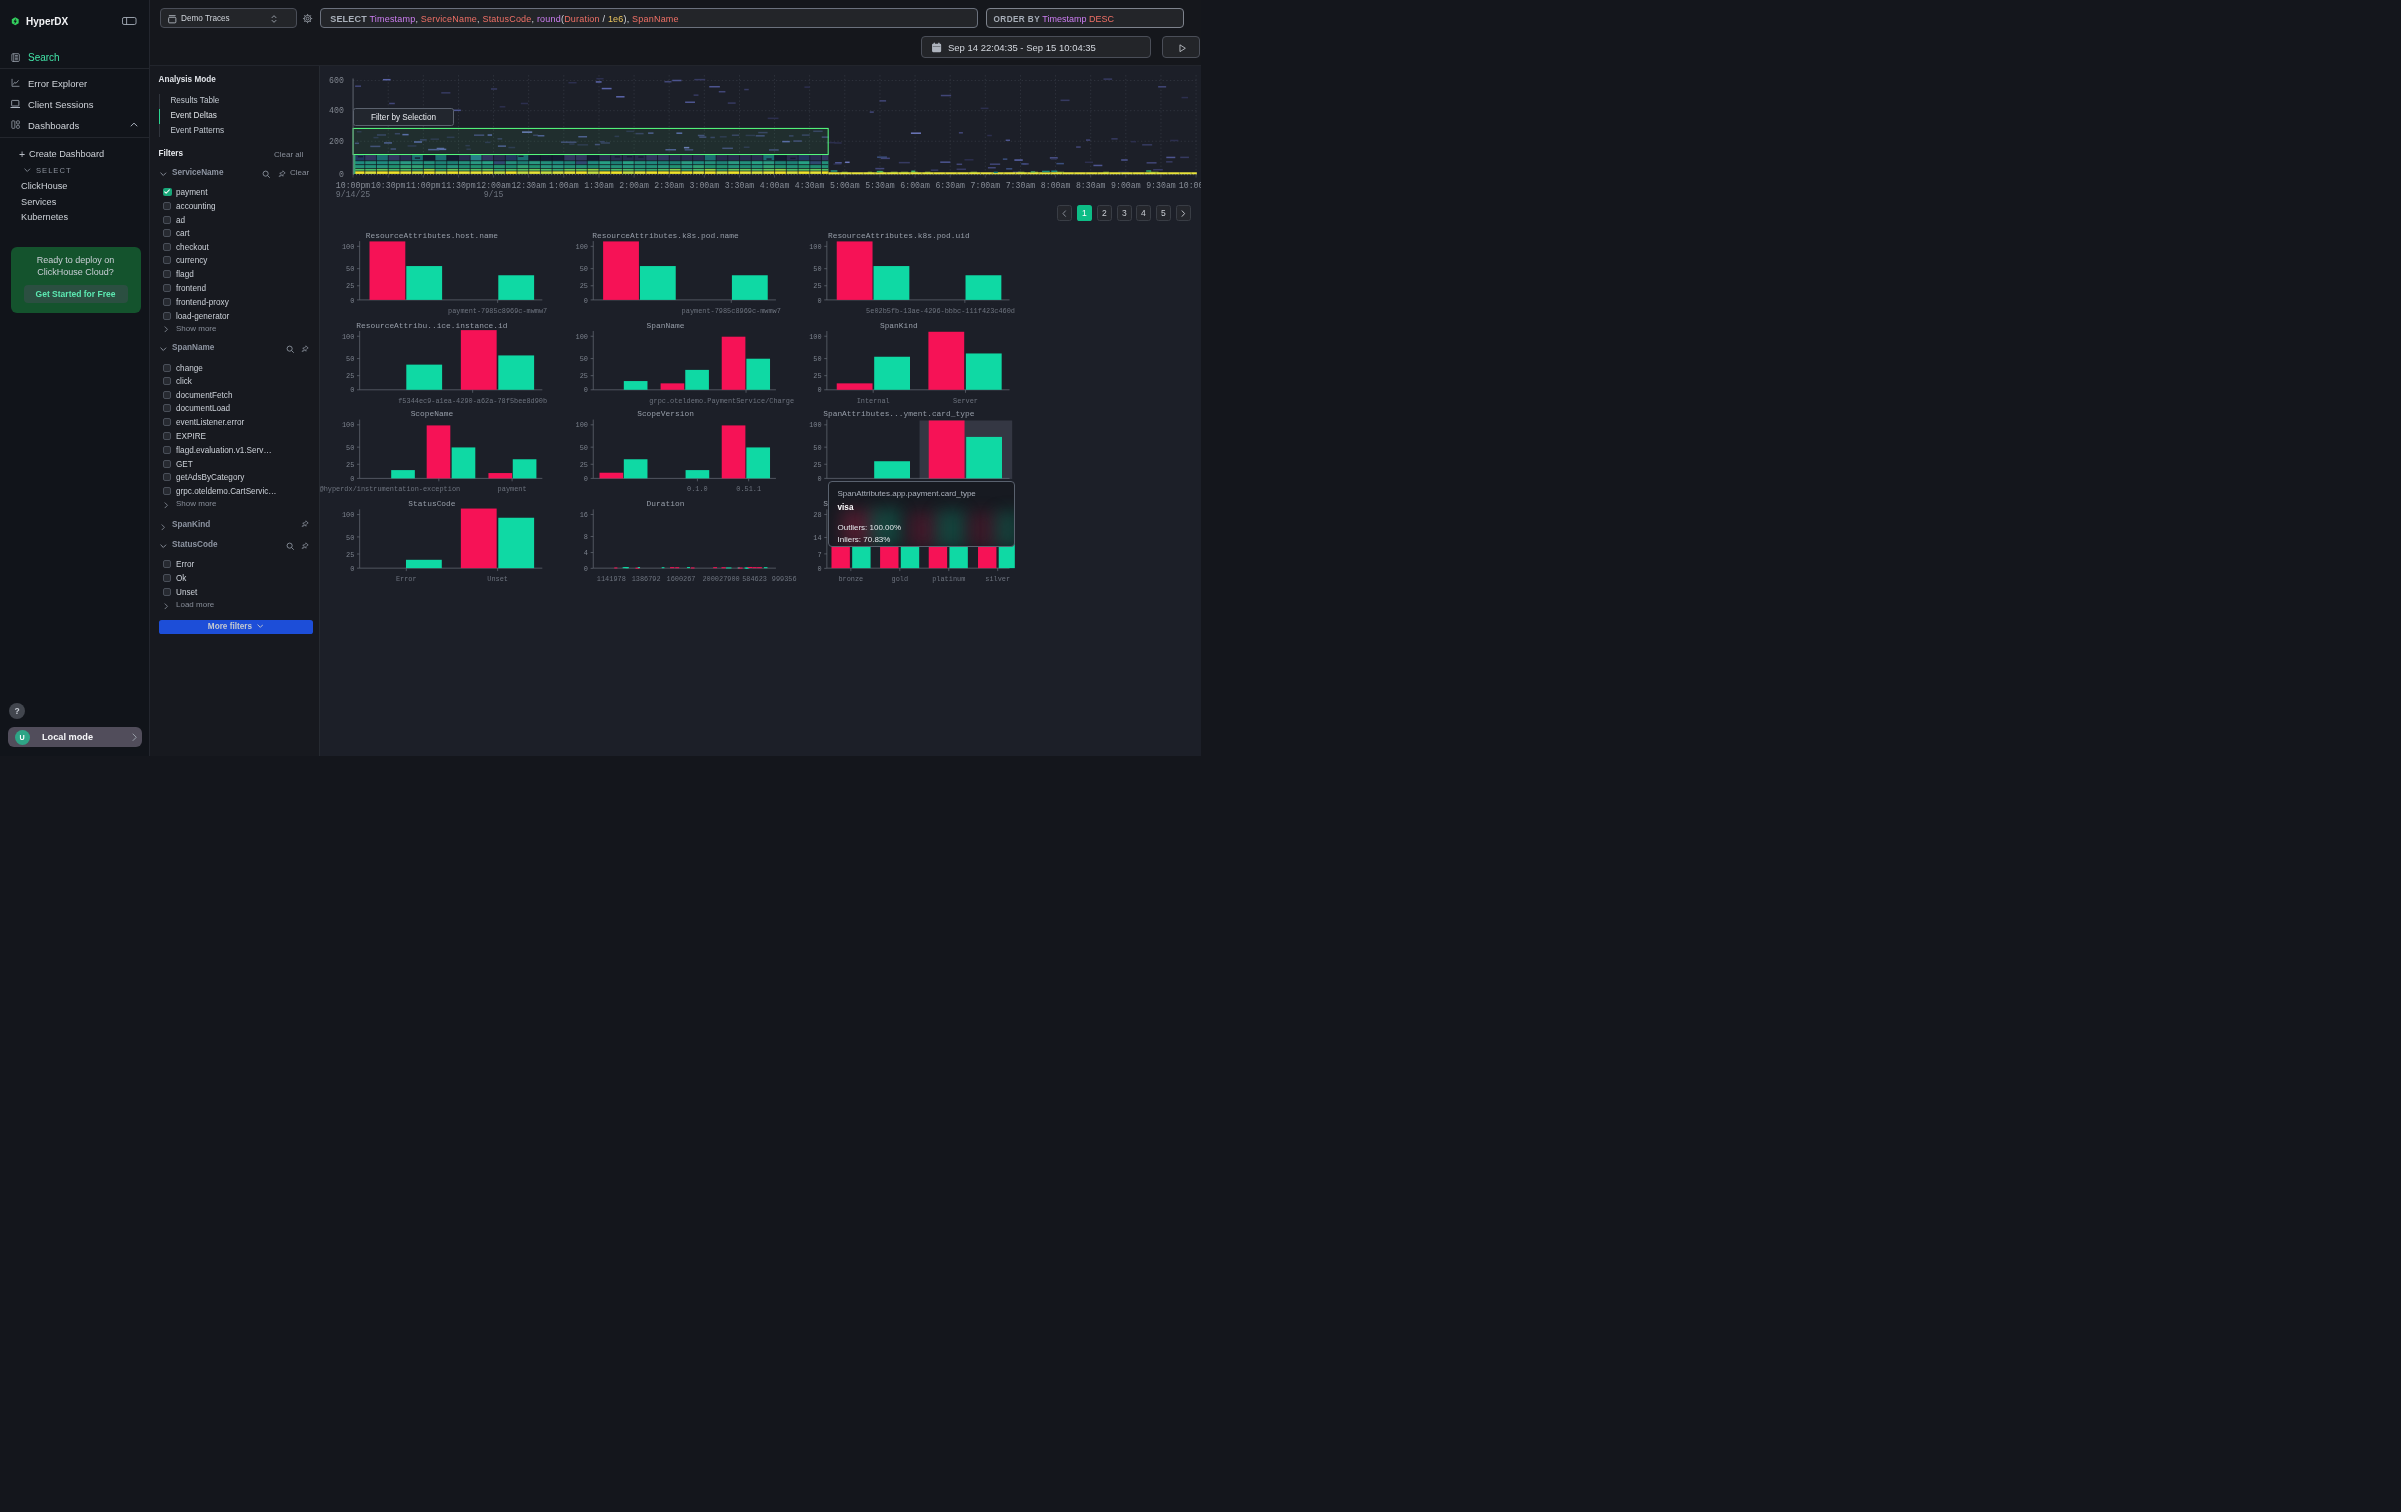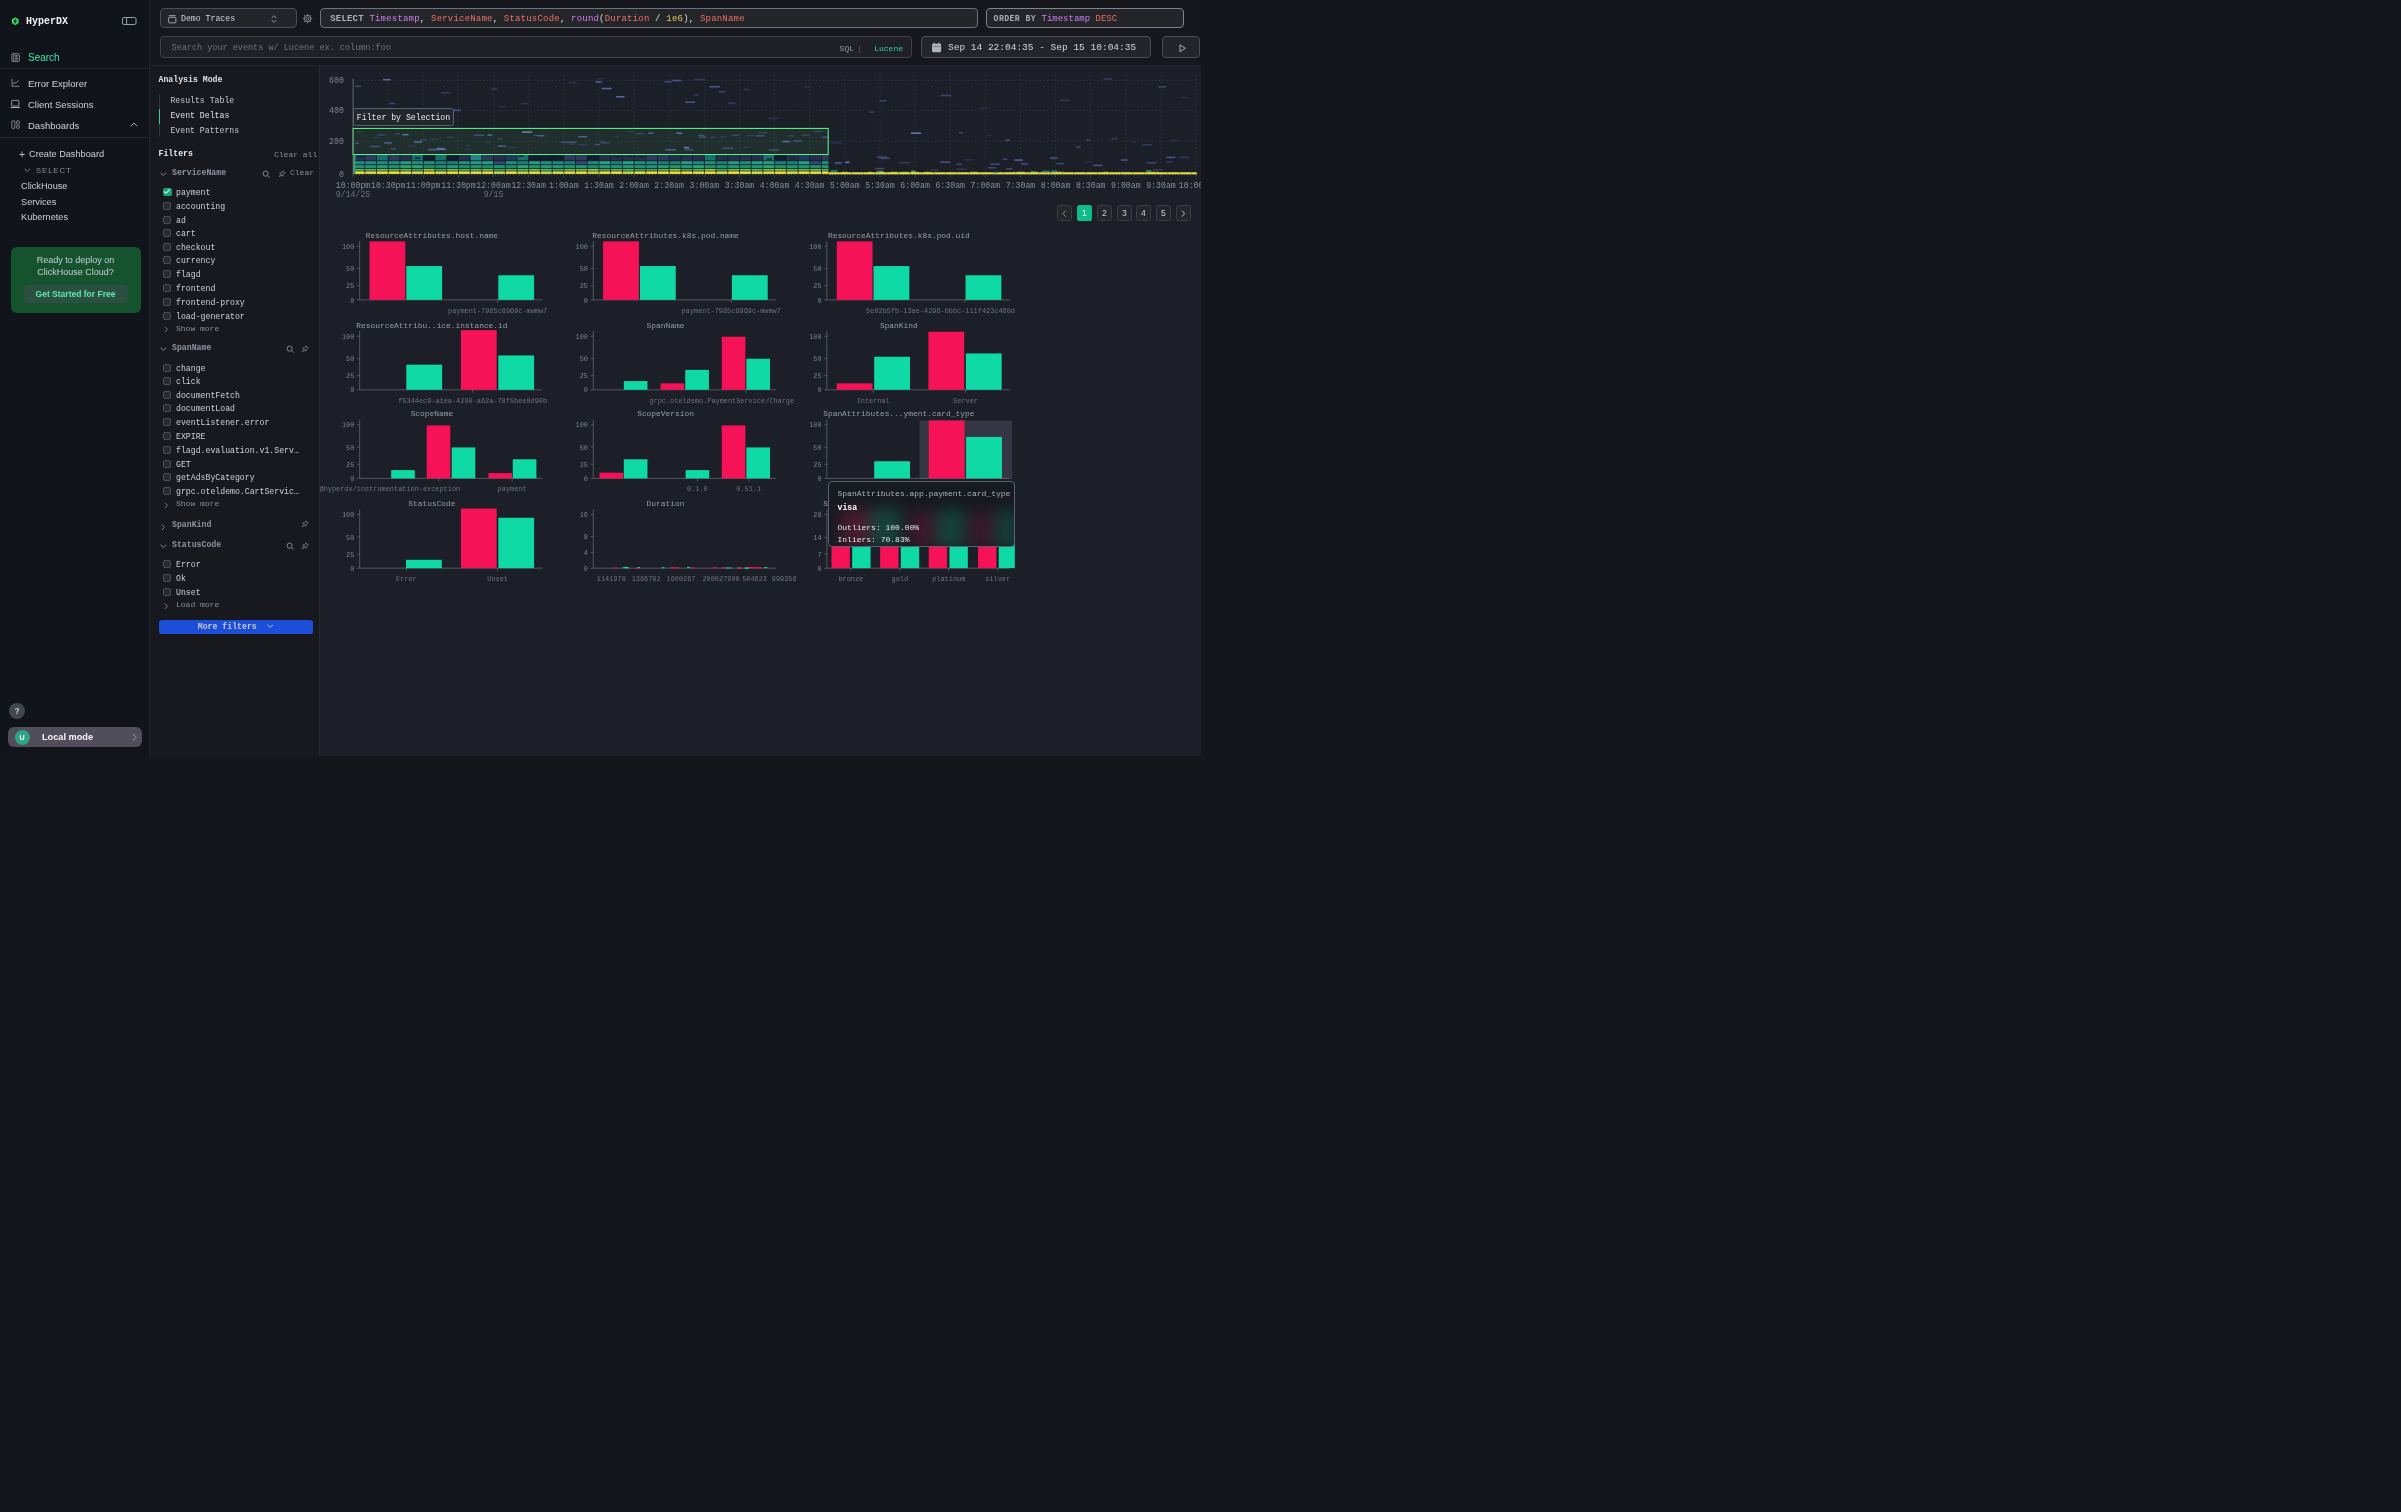--- a/index.html
+++ b/index.html
@@ -1,21 +1,21 @@
 <!DOCTYPE html>
 <html style="font-size:10.5px"><head><meta charset="utf-8"><title>HyperDX</title>
 <style>
 * { margin:0; padding:0; box-sizing:border-box; }
 html,body { background:#14161c; }
 #app { position:relative; width:1201px; height:756px; overflow:hidden; background:#1c1f28;
   font-family:"Liberation Sans", sans-serif; -webkit-font-smoothing:antialiased; }
 .abs { position:absolute; }
 .ico { line-height:0; }
 .ico svg { display:block; }
-.mono { font-family:Liberation Mono, monospace; }
+.mono { font-family:Liberation Sans, sans-serif; }
 .inputbox { position:absolute; background:#232529; border:0.7px solid #4a4e58; border-radius:4px; }
 </style></head>
 <body>
 <div id="app">
 
 <div class="abs" style="left:150px;top:0;width:1051px;height:66px;background:#15171c;border-bottom:0.7px solid #22252c"></div>
 
 <div class="inputbox" style="left:160px;top:8px;width:137px;height:20.4px;border-color:#4a4e58">
   <svg class="abs" style="left:6px;top:4.6px" width="10.5" height="10.5" viewBox="0 0 16 16" fill="none" stroke="#b7bdc6" stroke-width="1.3">
     <path d="M3.5 2.5h9" stroke-linecap="round"></path>
@@ -35,26 +35,20 @@
 </svg>
 
 <div class="inputbox" style="left:320px;top:8px;width:658px;height:20.4px;border-color:#6b717d">
   <div class="mono abs" style="left:9.2px;top:4.6px;font-size:9px;letter-spacing:0.2px;white-space:pre;color:#d3d7de"><b style="color:#aab1bb">SELECT</b> <span style="color:#cd7ef2">Timestamp</span>, <span style="color:#ef7066">ServiceName</span>, <span style="color:#ef7066">StatusCode</span>, <span style="color:#cd7ef2">round</span>(<span style="color:#ef7066">Duration</span> / <span style="color:#eac55f">1e6</span>), <span style="color:#ef7066">SpanName</span></div>
 </div>
 
 <div class="inputbox" style="left:986px;top:8px;width:198px;height:20.4px;border-color:#7e838d">
   <div class="mono abs" style="left:6.6px;top:4.6px;font-size:9px;white-space:pre;color:#d3d7de"><b style="color:#a6adb7;font-size:8.2px;letter-spacing:0.4px">ORDER BY</b> <span style="color:#cd7ef2">Timestamp</span> <span style="color:#ef7066">DESC</span></div>
 </div>
 
-<div class="inputbox" style="left:160px;top:36px;width:752px;height:22.4px;background:#1f2127;border-color:#3f434c">
-  <span class="mono abs" style="left:10.5px;top:6px;font-size:8.5px;color:#6b7280">Search your events w/ Lucene ex. column:foo</span>
-  <span class="mono abs" style="right:57px;top:6.6px;font-size:8px;color:#9299a3">SQL</span>
-  <span class="mono abs" style="right:49px;top:6.6px;font-size:8px;color:#565c66">|</span>
-  <span class="mono abs" style="right:8px;top:6.6px;font-size:8px;color:#2ed3a2">Lucene</span>
-</div>
 
 <div class="inputbox" style="left:921px;top:36px;width:230px;height:22.4px;border-color:#4a4e58">
   <svg class="abs" style="left:9.2px;top:5.3px" width="11.2" height="11.2" viewBox="0 0 16 16">
     <rect x="1.5" y="2.5" width="13" height="12" rx="1.6" fill="#aeb4be"></rect>
     <rect x="3.8" y="0.8" width="1.8" height="3.4" rx="0.9" fill="#aeb4be"></rect>
     <rect x="10.4" y="0.8" width="1.8" height="3.4" rx="0.9" fill="#aeb4be"></rect>
     <rect x="2.6" y="6" width="10.8" height="0.5" fill="#15171c"></rect>
   </svg>
   <span class="mono abs" style="left:26px;top:5.3px;font-size:9.5px;color:#d3d7de">Sep 14 22:04:35 - Sep 15 10:04:35</span>
 </div>

